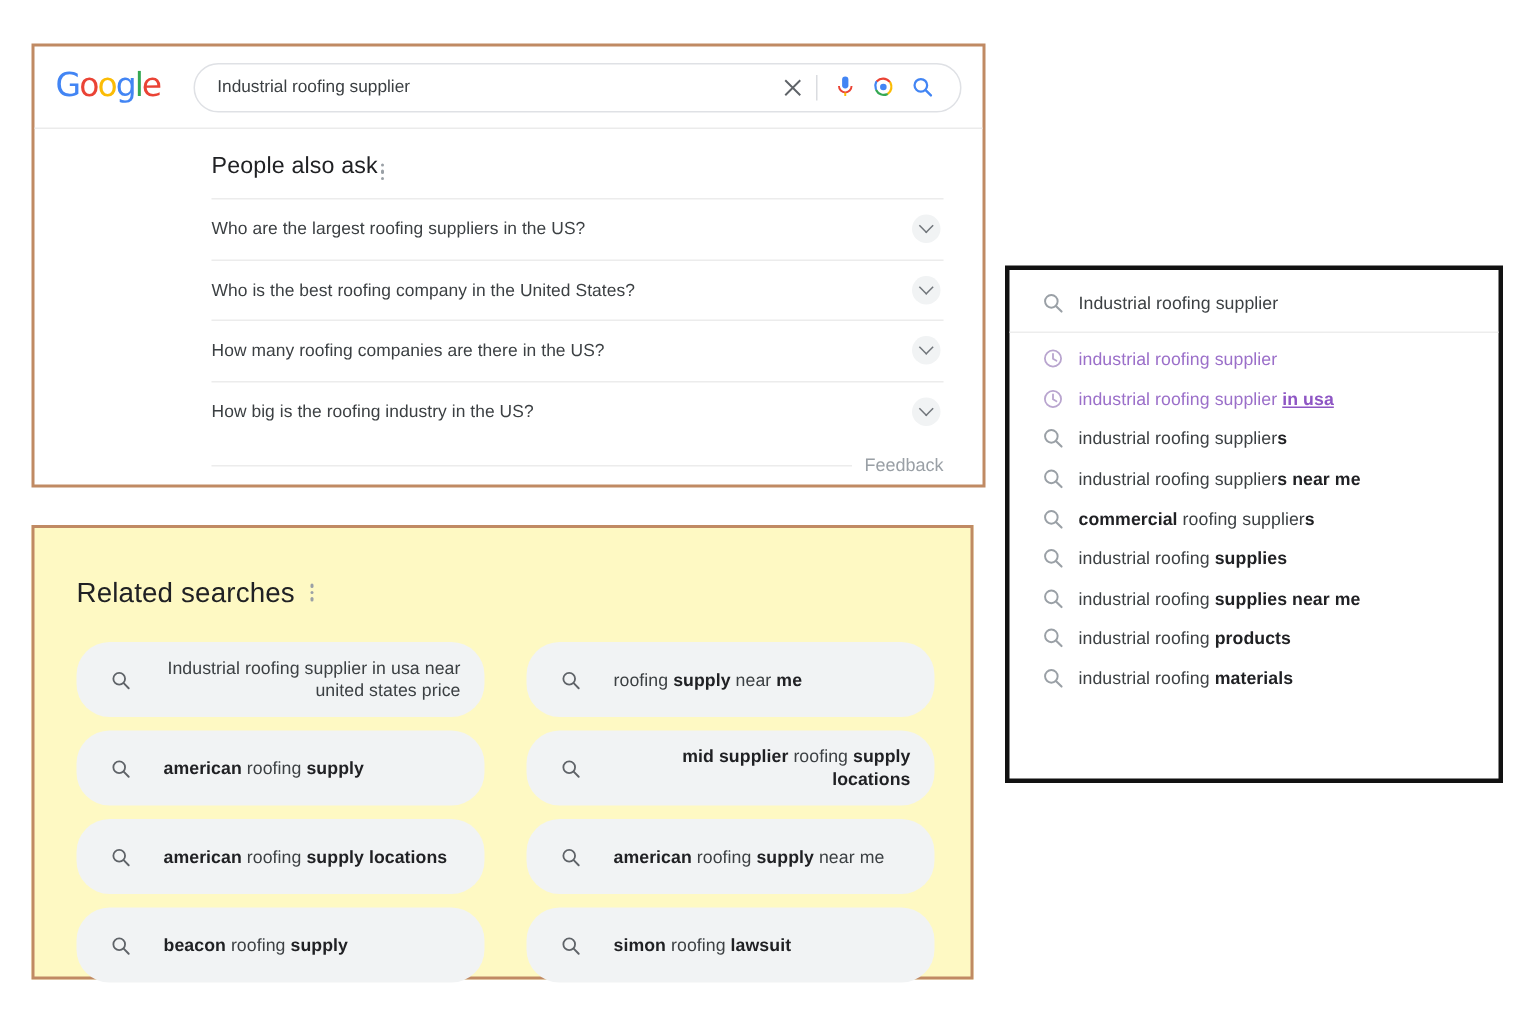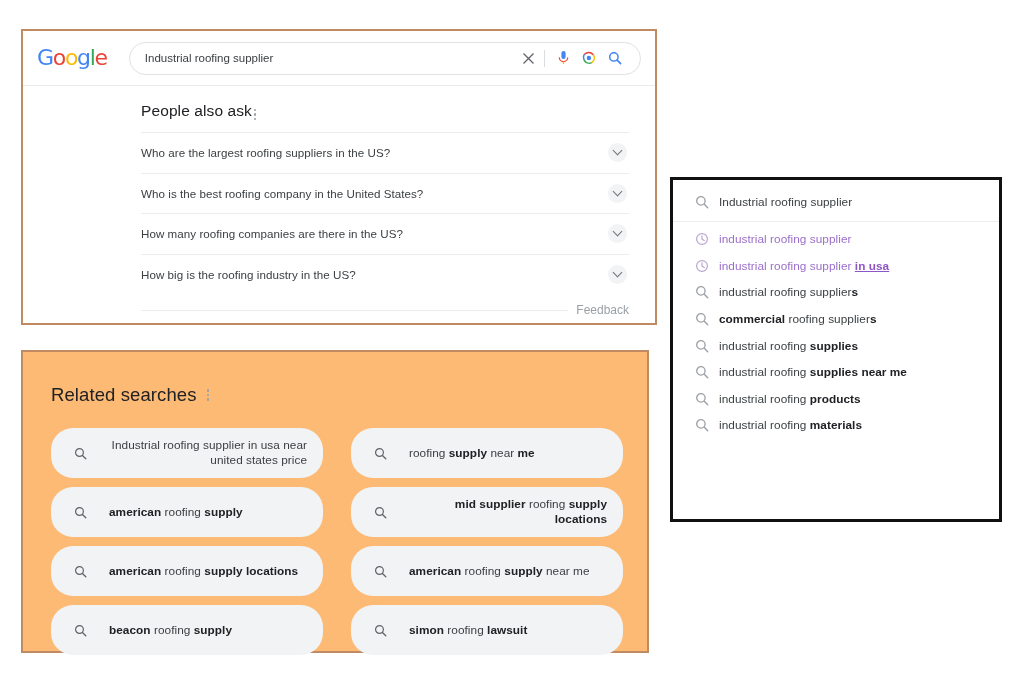--- a/index.html
+++ b/index.html
@@ -100,21 +100,21 @@
     padding-left:96px;padding-right:4px;
     padding-top:9px;
   }
   .fb-line{flex:1;height:1px;background:#ececec;}
   .fb-text{font-size:12px;color:#9aa0a6;}
 
   
   #card-related{
     left:21px;top:350px;width:628px;height:303px;
     border:2px solid #c08a63;
-    background:#fdba74;
+    background:#fef9c3;
     box-sizing:border-box;
   }
   .rel-title-row{
     display:flex;align-items:center;gap:10px;
     padding:32px 0 0 28px;
   }
   .rel-title{font-size:18.5px;color:#202124;font-weight:400;letter-spacing:.1px;}
   .chips-grid{
     display:grid;grid-template-columns:1fr 1fr;
     column-gap:28px;row-gap:9px;
@@ -402,20 +402,29 @@
         </span>
         <span class="ac-txt"><span class="lite">industrial roofing supplier</span><b>s</b></span>
       </div>
       <div class="ac-row">
         <span class="ac-ic">
           <svg width="14" height="14" viewBox="0 0 14 14">
             <circle cx="5.9" cy="5.9" r="4.2" stroke="#9aa0a6" stroke-width="1.3" fill="none"></circle>
             <path d="M9.1 9.1 L12.7 12.7" stroke="#9aa0a6" stroke-width="1.4" stroke-linecap="round"></path>
           </svg>
         </span>
+        <span class="ac-txt"><span class="lite">industrial roofing supplier</span><b>s near me</b></span>
+      </div>
+      <div class="ac-row">
+        <span class="ac-ic">
+          <svg width="14" height="14" viewBox="0 0 14 14">
+            <circle cx="5.9" cy="5.9" r="4.2" stroke="#9aa0a6" stroke-width="1.3" fill="none"></circle>
+            <path d="M9.1 9.1 L12.7 12.7" stroke="#9aa0a6" stroke-width="1.4" stroke-linecap="round"></path>
+          </svg>
+        </span>
         <span class="ac-txt"><b>commercial</b><span class="lite"> roofing supplier</span><b>s</b></span>
       </div>
       <div class="ac-row">
         <span class="ac-ic">
           <svg width="14" height="14" viewBox="0 0 14 14">
             <circle cx="5.9" cy="5.9" r="4.2" stroke="#9aa0a6" stroke-width="1.3" fill="none"></circle>
             <path d="M9.1 9.1 L12.7 12.7" stroke="#9aa0a6" stroke-width="1.4" stroke-linecap="round"></path>
           </svg>
         </span>
         <span class="ac-txt"><span class="lite">industrial roofing </span><b>supplies</b></span>

